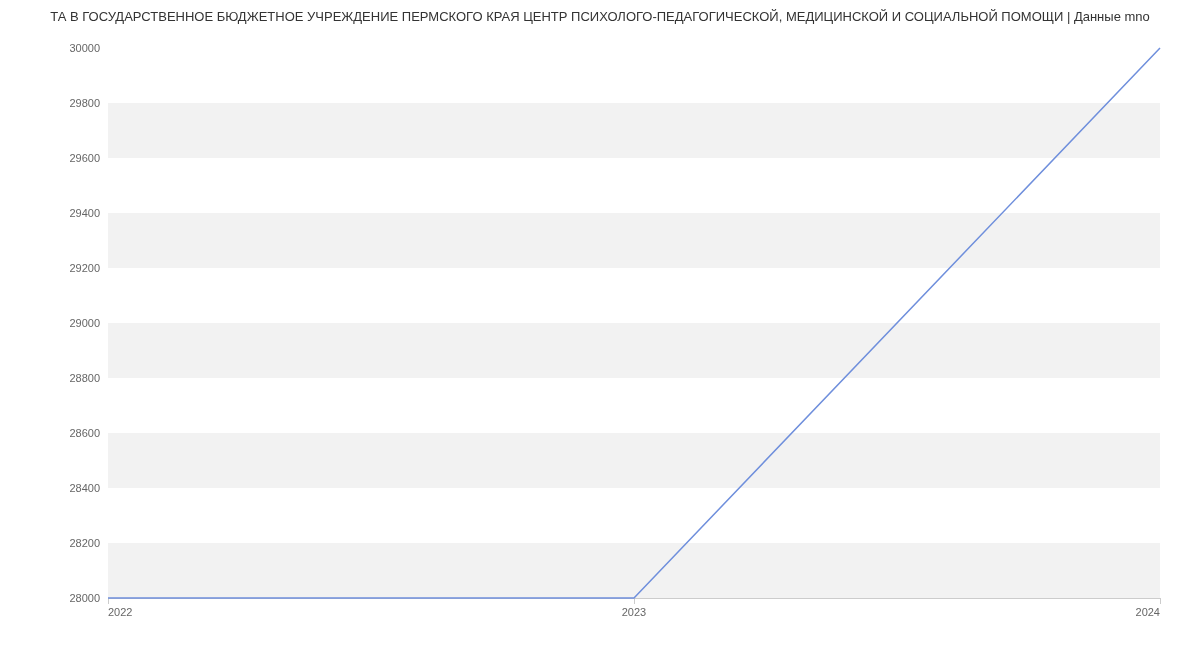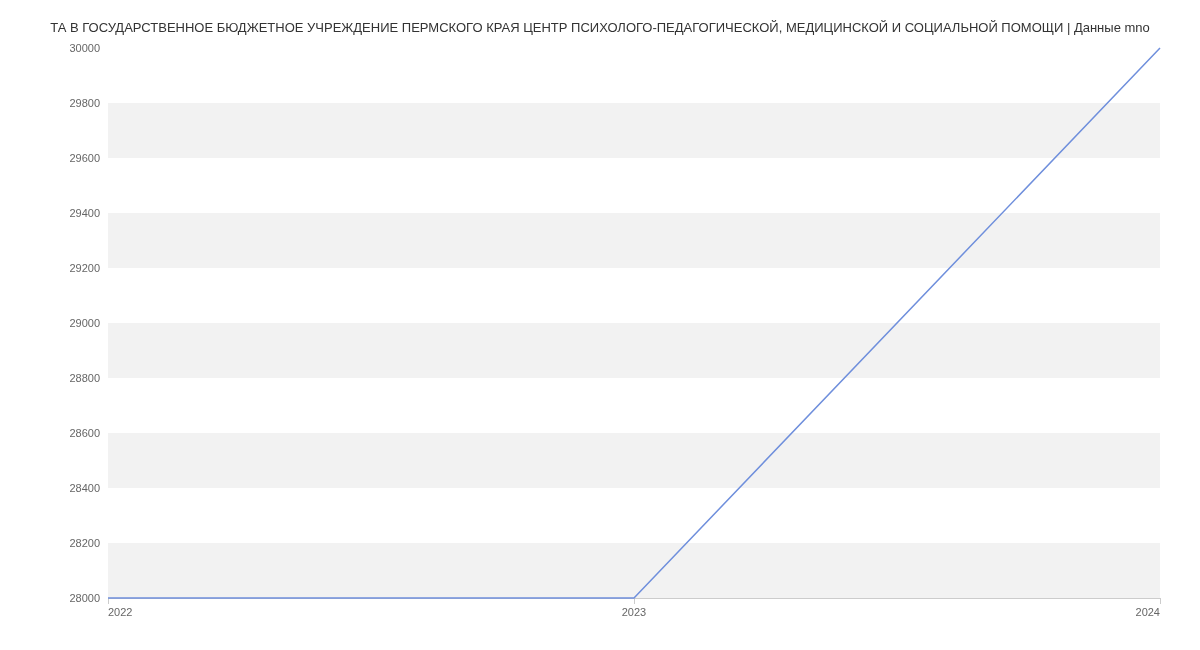--- a/index.html
+++ b/index.html
@@ -8,21 +8,21 @@
     width: 1200px;
     height: 650px;
     background: #ffffff;
     font-family: Arial, Helvetica, sans-serif;
     overflow: hidden;
   }
   .title {
     font-size: 13px;
     color: #333333;
     text-align: center;
-    padding-top: 20px;
+    padding-top: 9px;
     white-space: nowrap;
     overflow: hidden;
   }
   .chart-wrap {
     position: absolute;
     left: 0;
     top: 26px;
     width: 1200px;
     height: 600px;
   }

